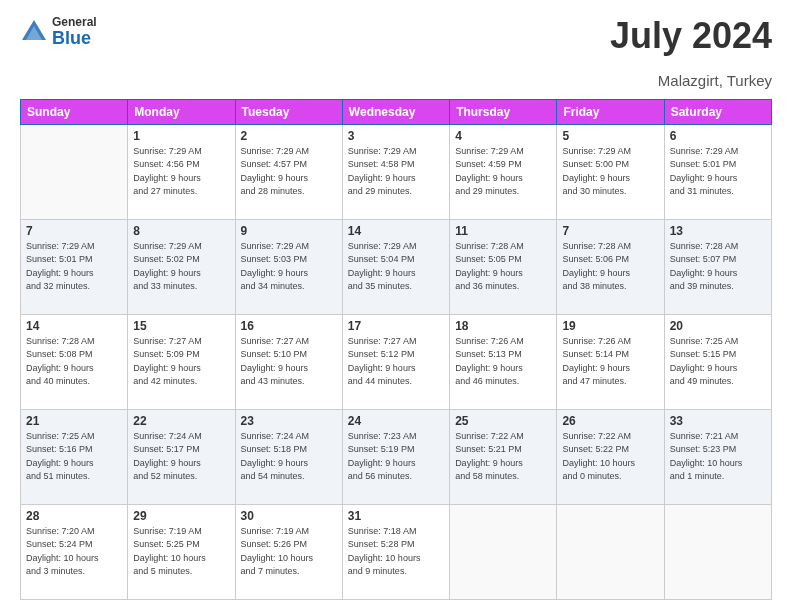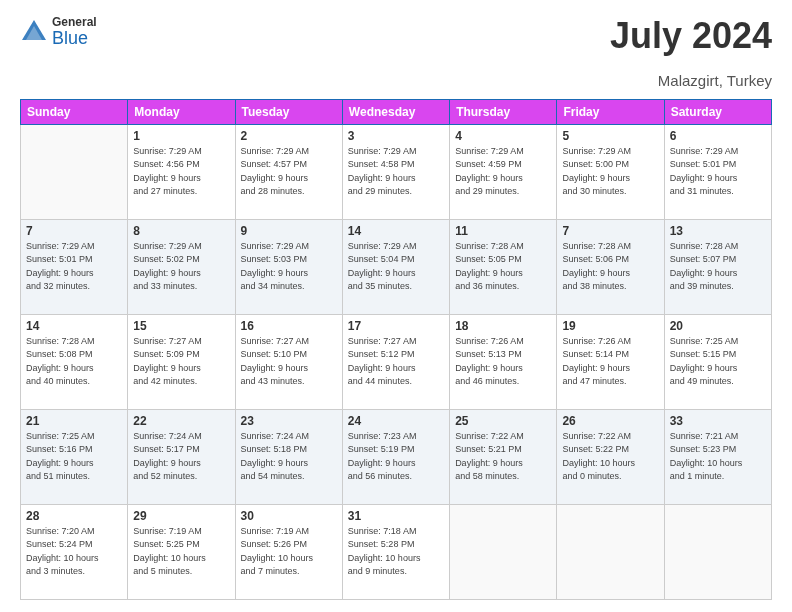--- a/index.html
+++ b/index.html
@@ -33,21 +33,21 @@
       flex-direction: column;
       line-height: 1.1;
     }
     .logo-general {
       font-size: 12px;
       font-weight: bold;
       color: #333;
     }
     .logo-blue {
       font-size: 18px;
-      font-weight: normal;
+      font-weight: bold;
       color: #1a6ab5;
     }
     .logo-icon {
       width: 28px;
       height: 28px;
     }
     .title-area {
       text-align: right;
     }
     .month-title {

